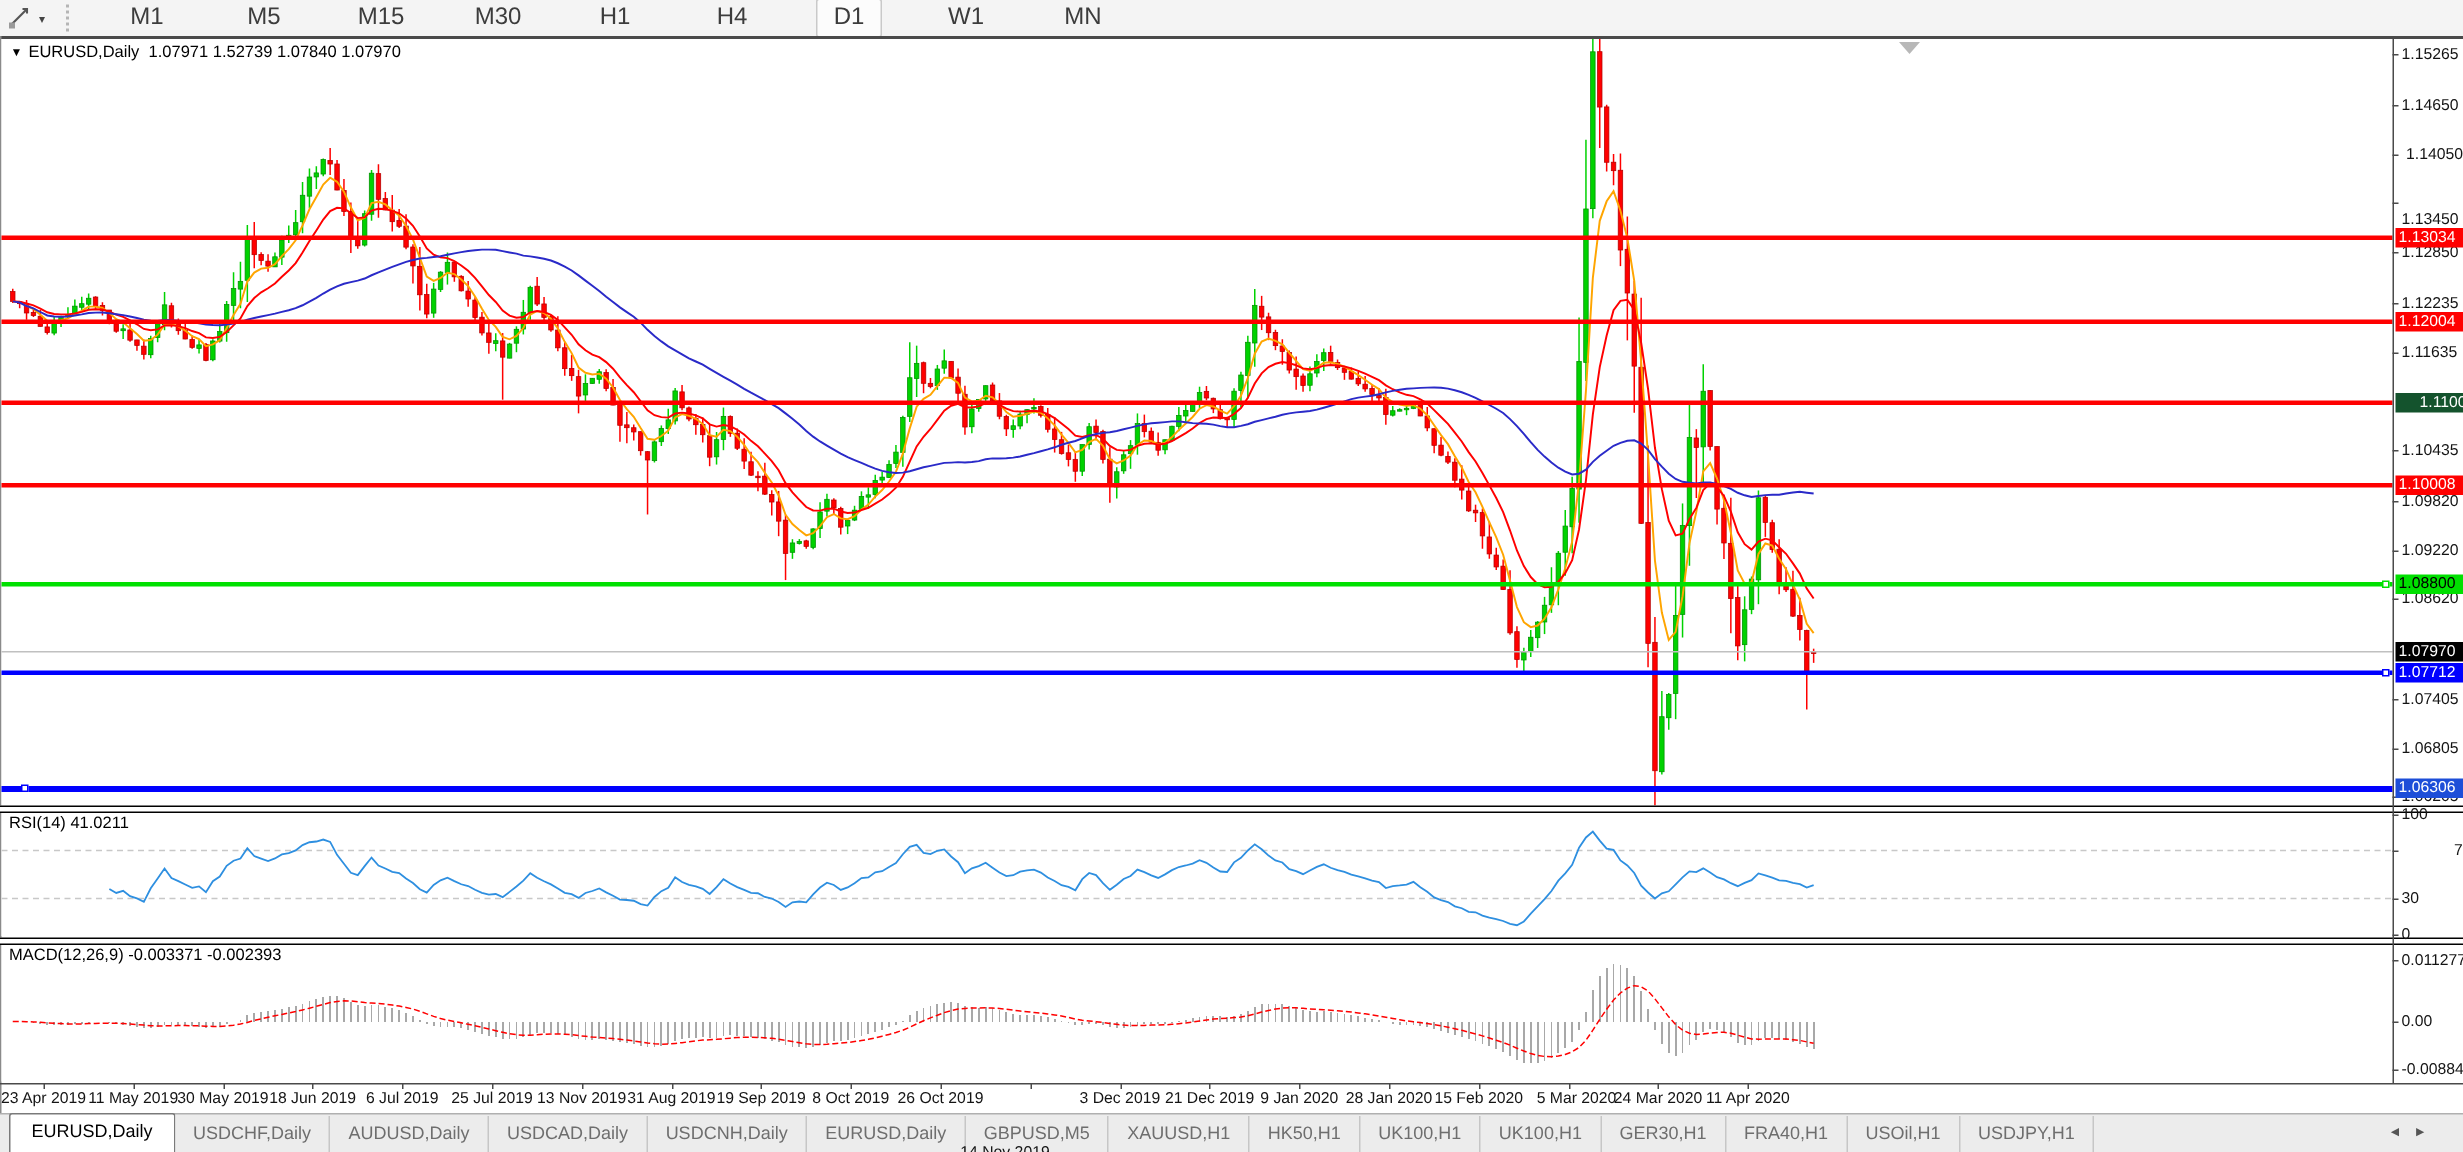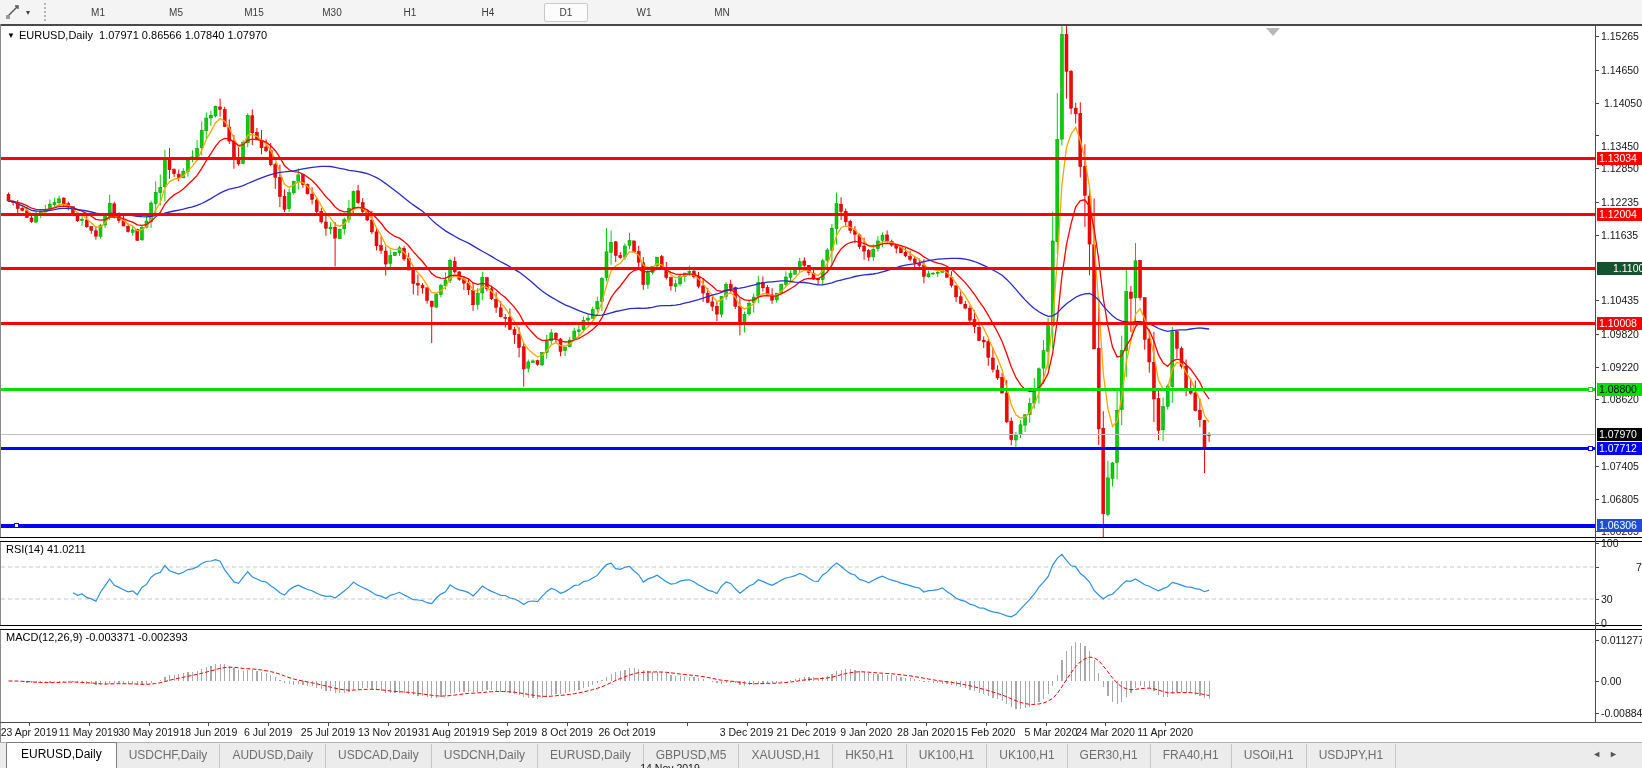--- a/index.html
+++ b/index.html
@@ -4,21 +4,21 @@
 <style>
   html,body{margin:0;padding:0;}
   body{width:1642px;height:768px;overflow:hidden;position:relative;background:#fff;
        font-family:"Liberation Sans","DejaVu Sans",sans-serif;-webkit-font-smoothing:none;}
   
   .toolbar{position:absolute;left:0;top:0;width:1642px;height:24px;background:#f4f4f4;
            border-bottom:1px solid #dcdcdc;display:flex;align-items:center;}
   .tool-icon{width:22px;height:18px;margin-left:2px;display:flex;align-items:center;justify-content:center;}
   .tool-dd{font-size:8px;color:#444;margin:0 6px 0 2px;cursor:default;}
   .grip{height:18px;width:5px;margin:0 8px;border-left:2px dotted #b5b5b5;}
-  .tf{width:76px;text-align:center;font-size:10px;color:#3c3c3c;padding:3px 0;background:transparent;
+  .tf{width:76px;text-align:center;font-size:16px;color:#3c3c3c;padding:3px 0;background:transparent;
       border:1px solid transparent;cursor:default;}
   .tf.active{width:42px;margin:0 17px;background:#fcfcfc;border:1px solid #c9c9c9;border-radius:2px;}
   
   #topline{position:absolute;left:0;top:24px;width:1642px;height:2px;background:#4a4a4a;}
   #leftline{position:absolute;left:0;top:24px;width:1px;height:744px;background:#8a8a8a;}
   #title-overlay{position:absolute;left:7px;top:29px;font-size:11px;color:#000;white-space:pre;z-index:30;}
   #title-overlay .tri{font-size:8px;vertical-align:1px;margin-right:4px;}
   #shift-marker{position:absolute;left:1266px;top:28px;width:0;height:0;z-index:5;
       border-left:7px solid transparent;border-right:7px solid transparent;border-top:8px solid #b8b8b8;}
   svg{position:absolute;left:1px;background:#fff;}
@@ -69,21 +69,21 @@
   <div class="tf">H1</div>
   <div class="tf">H4</div>
   <div class="tf active">D1</div>
   <div class="tf">W1</div>
   <div class="tf">MN</div>
 </div>
 
 <div id="topline"></div>
 <div id="leftline"></div>
 
-<div id="title-overlay"><span class="tri">▼</span><span>EURUSD,Daily</span><span>  </span><span>1.07971 0.86566 1.07840 1.07970</span></div>
+<div id="title-overlay"><span class="tri">▼</span><span>EURUSD,Daily</span><span>  </span><span>1.07971 1.52739 1.07840 1.07970</span></div>
 
 <div id="shift-marker"></div>
 
 <svg id="main-svg" width="1593" height="511">
     <g>
       <line x1="7.5" y1="166.51317908959888" x2="7.5" y2="175.9753590674305" stroke="#ff0000" stroke-width="1"></line>
       <rect x="6" y="168.3679699947683" width="3" height="6.558288770053963" fill="#ff0000" stroke="#b40000" stroke-width="0.5"></rect>
       <line x1="12.1" y1="175.00221220710534" x2="12.1" y2="179.48432170148888" stroke="#ff0000" stroke-width="1"></line>
       <rect x="10.6" y="175.1791231406675" width="3" height="1.260307290486594" fill="#ff0000" stroke="#b40000" stroke-width="0.5"></rect>
       <line x1="16.7" y1="174.06885046867197" x2="16.7" y2="187.24972476264753" stroke="#ff0000" stroke-width="1"></line>

